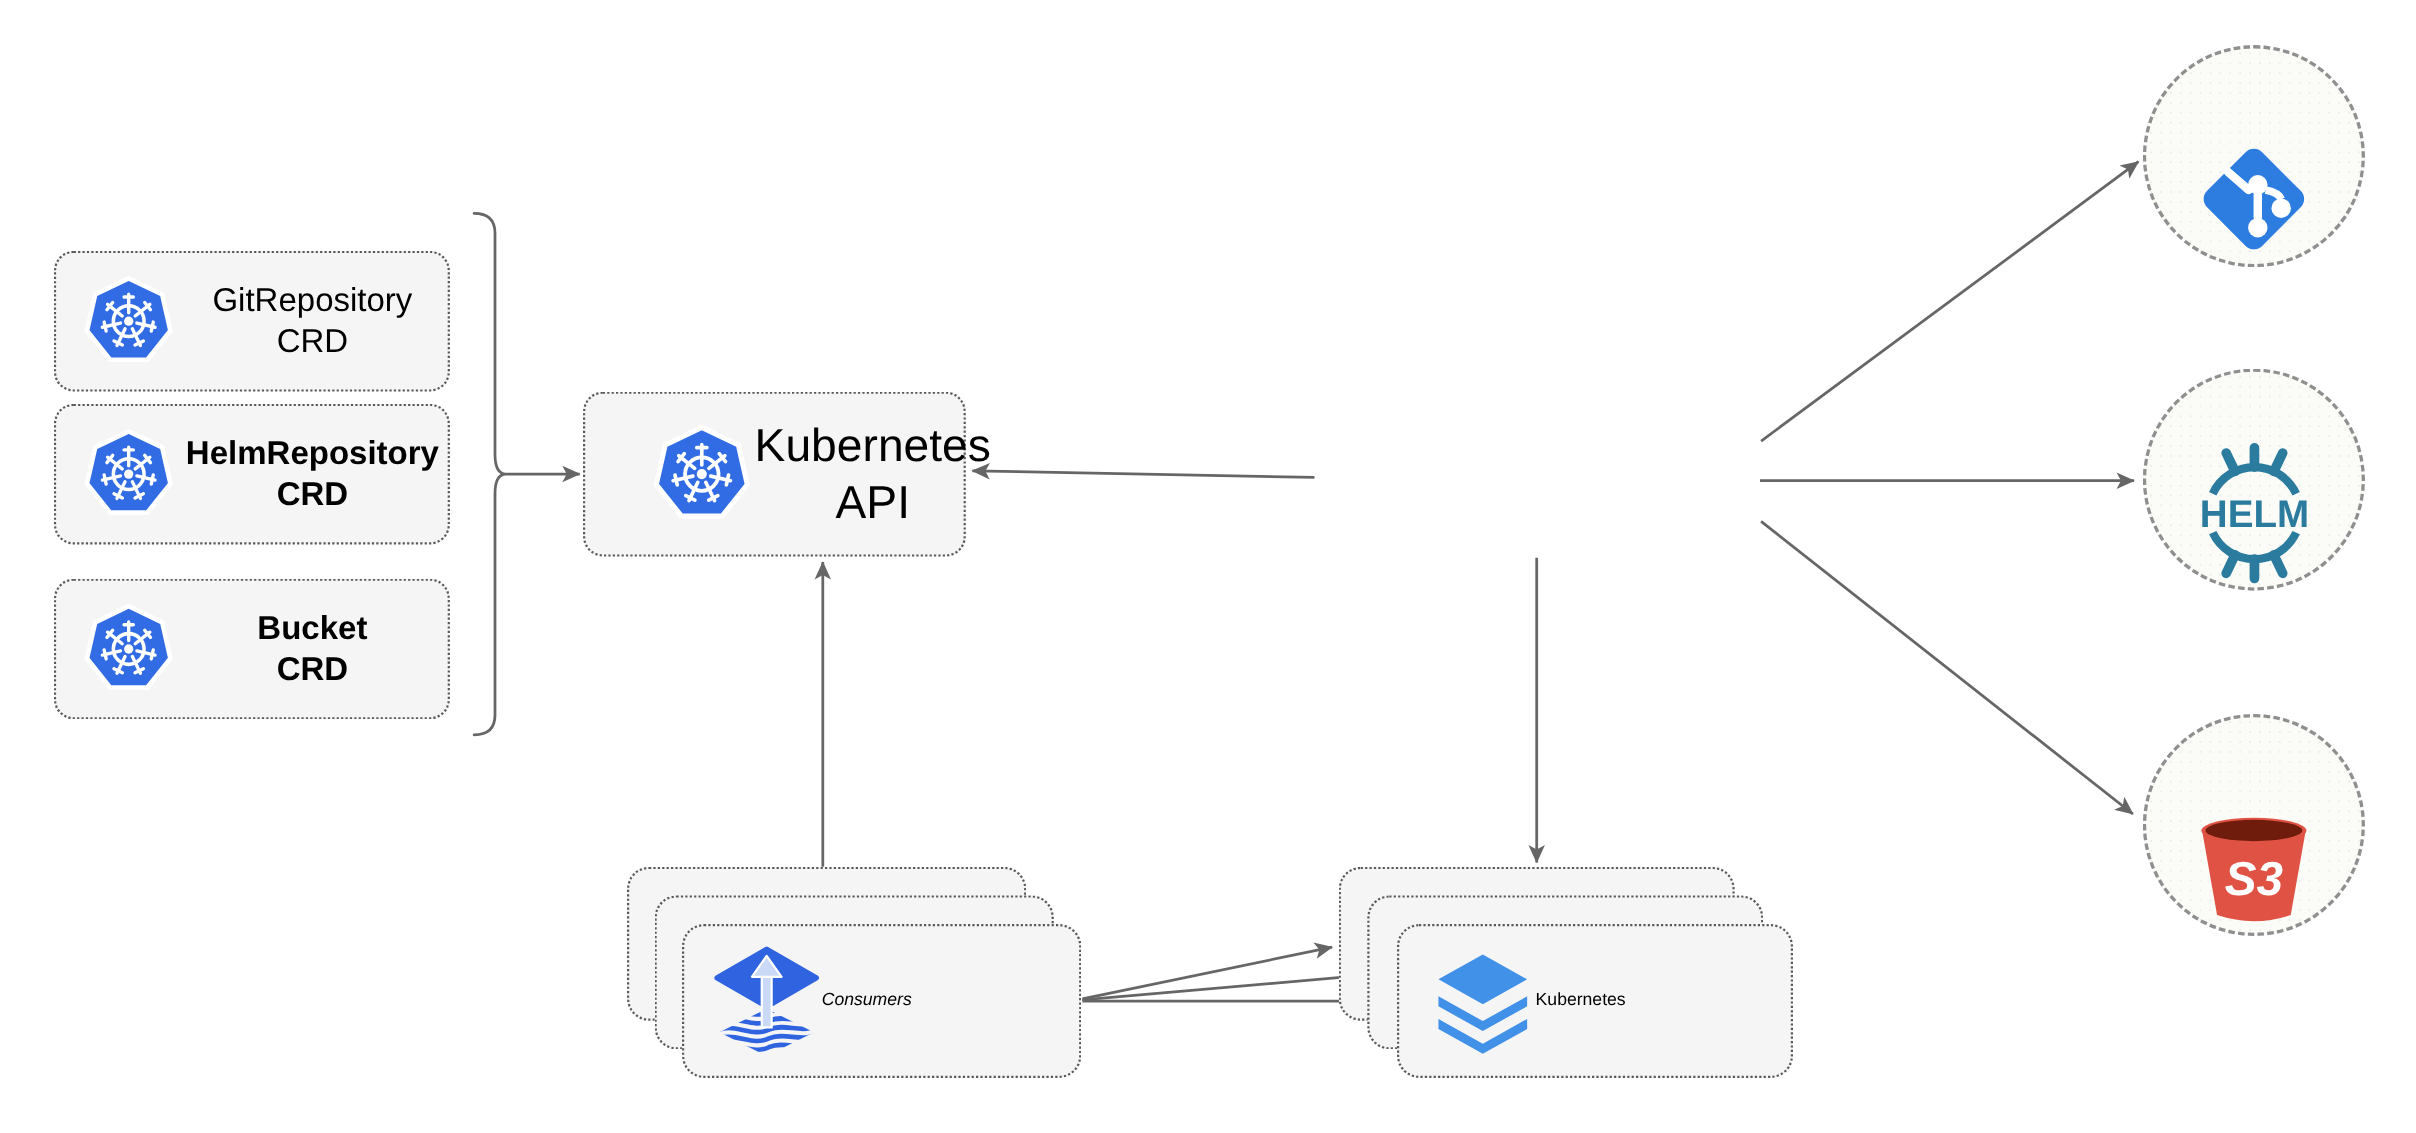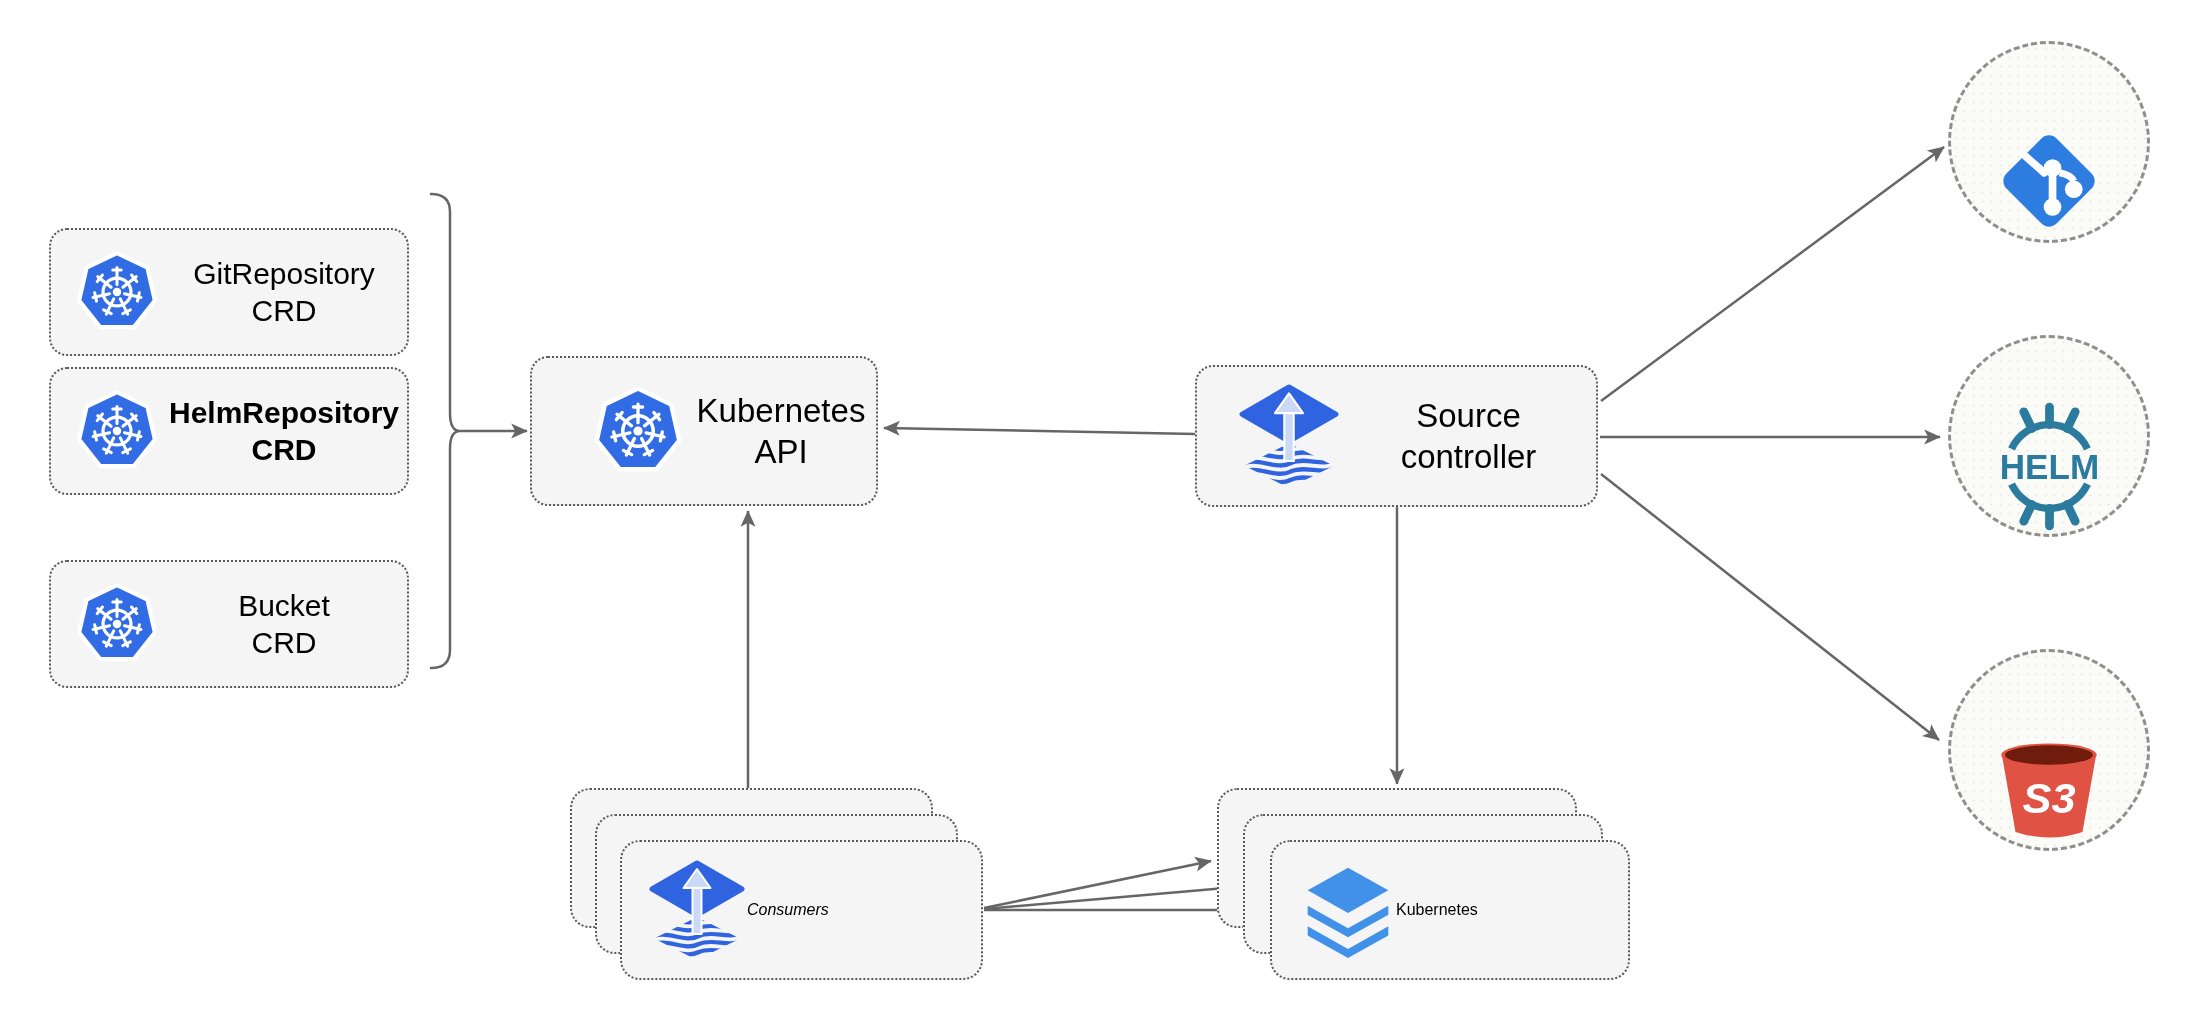--- a/index.html
+++ b/index.html
@@ -11,21 +11,21 @@
   }
   html,body{margin:0;padding:0;background:var(--canvas-bg);}
   .canvas{position:relative;width:2196px;height:1030px;background:var(--canvas-bg);
           font-family:"Liberation Sans",sans-serif;color:var(--label);overflow:hidden;padding-left:17px;}
   .connectors{position:absolute;left:0;top:0;width:2196px;height:1030px;}
   .connectors path{stroke:var(--connector);stroke-width:2.5;fill:none;}
   .connectors .head{fill:var(--connector);stroke:none;}
   .node{position:absolute;background:var(--node-fill);border:2.5px dotted var(--node-border);
         border-radius:18px;box-sizing:border-box;display:flex;align-items:center;}
   .node .txt{flex:1;text-align:center;font-size:30px;line-height:1.25;color:var(--label);}
-  .node .txt.lg{font-size:33px;}
+  .node .txt.lg{font-size:42px;}
   .node .txt span{display:block;}
   .stackbox{position:absolute;background:var(--node-fill);border:2.5px dotted var(--node-border);
         border-radius:20px;box-sizing:border-box;}
   .stackbox.front{display:flex;align-items:center;}
   .circle{position:absolute;width:202px;height:202px;border-radius:50%;
         background:var(--circle-fill);
         background-image:radial-gradient(rgba(200,200,190,.25) 1.2px, transparent 1.2px);
         background-size:9px 9px;
         border:3px dashed var(--circle-border);box-sizing:border-box;
         display:flex;align-items:flex-end;justify-content:center;}
@@ -84,21 +84,21 @@
       <circle cx="50" cy="52" r="5" fill="#ffffff"></circle>
       <path d="M50,43 L50,23 M57,46.4 L72.7,33.9 M58.8,54 L78.3,58.5 M53.9,60.1 L62.6,78.1 M46.1,60.1 L37.4,78.1 M41.2,54 L21.7,58.5 M43,46.4 L27.3,33.9" stroke="#ffffff" stroke-width="3.6" stroke-linecap="round" fill="none"></path>
       <path d="M45,26 L55,26 M67.2,31.9 L73.4,39.7 M76.4,52.9 L74.2,62.7 M65.8,73.2 L56.8,77.6 M43.2,77.6 L34.2,73.2 M25.8,62.7 L23.6,52.9 M26.6,39.7 L32.8,31.9" stroke="#ffffff" stroke-width="3.6" stroke-linecap="round" fill="none"></path>
     </svg>
     <div class="txt">
       <span>HelmRepository</span>
         <span>CRD</span>
     </div>
   </div>
 
-  <div class="node" style="left:49px;top:560px;width:360px;height:128px;">
+  <div class="node" style="left:49px;top:526px;width:360px;height:128px;font-weight:bold;">
     <svg class="icon" width="88" height="88" viewBox="0 0 100 104" style="margin-left:22px;">
       <polygon points="50,6 86,23.3 94.8,62.2 70,93.4 30,93.4 5.2,62.2 14,23.3" fill="var(--k8s-blue)" stroke="#ffffff" stroke-width="5" stroke-linejoin="round"></polygon>
       <circle cx="50" cy="52" r="16.5" fill="none" stroke="#ffffff" stroke-width="3.8"></circle>
       <circle cx="50" cy="52" r="5" fill="#ffffff"></circle>
       <path d="M50,43 L50,23 M57,46.4 L72.7,33.9 M58.8,54 L78.3,58.5 M53.9,60.1 L62.6,78.1 M46.1,60.1 L37.4,78.1 M41.2,54 L21.7,58.5 M43,46.4 L27.3,33.9" stroke="#ffffff" stroke-width="3.6" stroke-linecap="round" fill="none"></path>
       <path d="M45,26 L55,26 M67.2,31.9 L73.4,39.7 M76.4,52.9 L74.2,62.7 M65.8,73.2 L56.8,77.6 M43.2,77.6 L34.2,73.2 M25.8,62.7 L23.6,52.9 M26.6,39.7 L32.8,31.9" stroke="#ffffff" stroke-width="3.6" stroke-linecap="round" fill="none"></path>
     </svg>
     <div class="txt">
       <span>Bucket</span>
         <span>CRD</span>
@@ -111,38 +111,20 @@
       <circle cx="50" cy="52" r="16.5" fill="none" stroke="#ffffff" stroke-width="3.8"></circle>
       <circle cx="50" cy="52" r="5" fill="#ffffff"></circle>
       <path d="M50,43 L50,23 M57,46.4 L72.7,33.9 M58.8,54 L78.3,58.5 M53.9,60.1 L62.6,78.1 M46.1,60.1 L37.4,78.1 M41.2,54 L21.7,58.5 M43,46.4 L27.3,33.9" stroke="#ffffff" stroke-width="3.6" stroke-linecap="round" fill="none"></path>
       <path d="M45,26 L55,26 M67.2,31.9 L73.4,39.7 M76.4,52.9 L74.2,62.7 M65.8,73.2 L56.8,77.6 M43.2,77.6 L34.2,73.2 M25.8,62.7 L23.6,52.9 M26.6,39.7 L32.8,31.9" stroke="#ffffff" stroke-width="3.6" stroke-linecap="round" fill="none"></path>
     </svg>
     <div class="txt lg">
       <span>Kubernetes API</span>
     </div>
   </div>
 
-  <div class="node" style="left:1195px;top:365px;width:403px;height:142px;">
-    <svg class="icon" width="104" height="104" viewBox="0 0 100 100" style="margin-left:40px;">
-      <polygon points="50,3 95,29 50,55 5,29" fill="var(--flux-blue)" stroke="var(--flux-blue)" stroke-width="5" stroke-linejoin="round"></polygon>
-      <g clip-path="url(#flux-wave-clip)" stroke="var(--flux-blue)" stroke-width="4.2" fill="none">
-        <path d="M2,62 C20,52 36,68 52,60 C68,53 84,66 98,54"></path>
-        <path d="M2,70 C20,60 36,76 52,68 C68,61 84,74 98,62"></path>
-        <path d="M2,78 C20,68 36,84 52,76 C68,69 84,82 98,70"></path>
-        <path d="M2,86 C20,76 36,92 52,84 C68,77 84,90 98,78"></path>
-        <path d="M2,94 C20,84 36,100 52,92 C68,85 84,98 98,86"></path>
-      </g>
-      <rect x="45.5" y="24" width="9" height="50" fill="var(--flux-arrow-light)" stroke="#ffffff" stroke-width="2"></rect>
-      <polygon points="50,9 63.5,28 36.5,28" fill="var(--flux-arrow-light)" stroke="#ffffff" stroke-width="2" stroke-linejoin="round"></polygon>
-    </svg>
-    <div class="txt lg">
-      <span>Source</span>
-        <span>controller</span>
-    </div>
-  </div>
 
   <div class="circle" style="left:1948px;top:41px;">
     <svg width="118" height="118" viewBox="0 0 100 100">
       <rect x="20" y="20" width="60" height="60" rx="9" fill="var(--git-blue)" transform="rotate(45 50 50)"></rect>
       <path d="M30,29 L46,43" stroke="#ffffff" stroke-width="6.5" stroke-linecap="round"></path>
       <path d="M53,47 L53,64" stroke="#ffffff" stroke-width="6.5" stroke-linecap="round"></path>
       <path d="M59,43 Q69,45 71,50" stroke="#ffffff" stroke-width="6" fill="none"></path>
       <circle cx="53" cy="39" r="7.5" fill="#ffffff"></circle>
       <circle cx="53" cy="72" r="7.5" fill="#ffffff"></circle>
       <circle cx="71" cy="57" r="7.5" fill="#ffffff"></circle>

